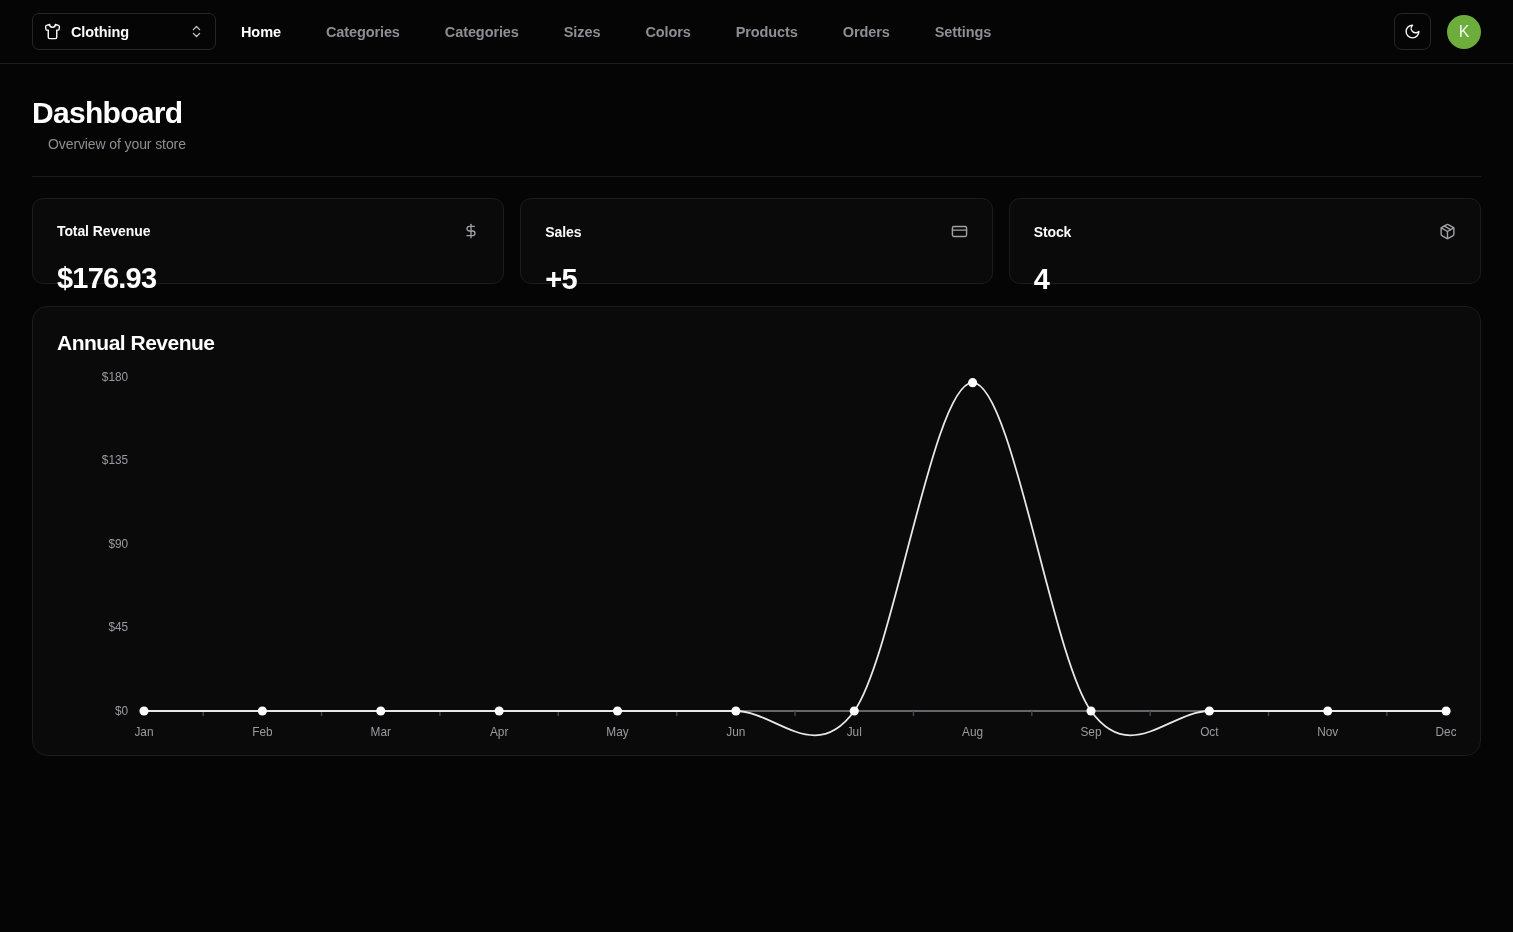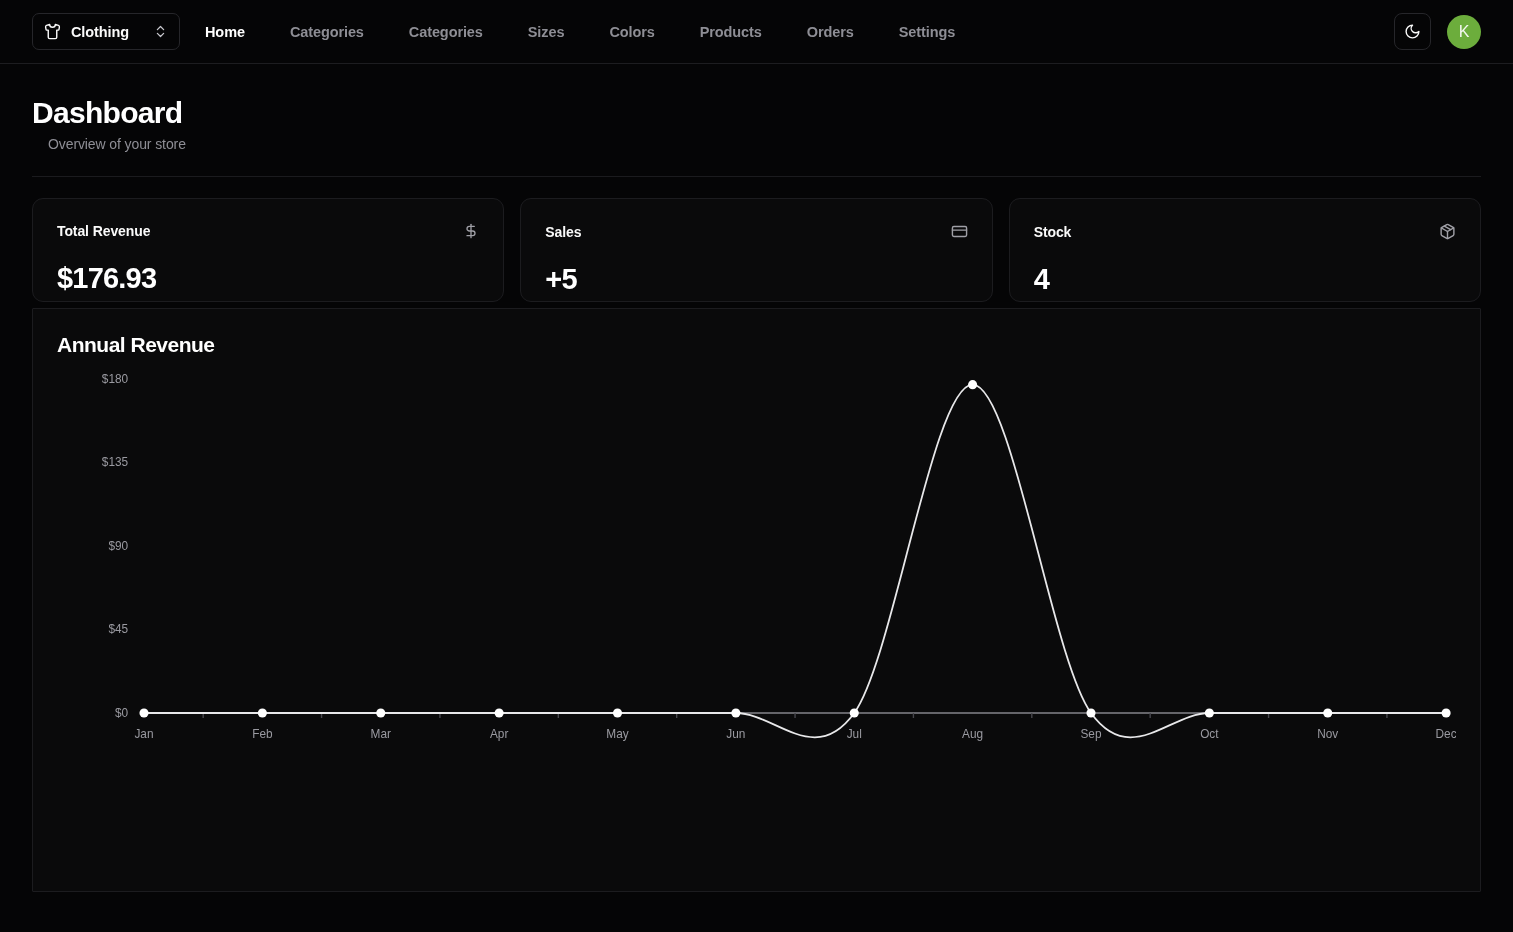--- a/index.html
+++ b/index.html
@@ -17,21 +17,21 @@
   .navbar {
     height: 64px;
     border-bottom: 1px solid #1d1d20;
     display: flex;
     align-items: center;
     padding: 0 32px;
     background: #050506;
   }
 
   .store-switcher {
-    width: 148px;
+    width: 184px;
     height: 37px;
     border: 1px solid #26262a;
     border-radius: 7px;
     display: flex;
     align-items: center;
     gap: 10px;
     padding: 4px 11px;
     background: #050506;
     cursor: pointer;
   }
@@ -120,21 +120,21 @@
   .stats-grid {
     display: grid;
     grid-template-columns: repeat(3, 1fr);
     gap: 16px;
   }
   .stat-card {
     background: #0a0a0b;
     border: 1px solid #1c1c1f;
     border-radius: 11px;
     padding: 24px;
-    height: 104px;
+    height: 86px;
   }
   .stat-head {
     display: flex;
     align-items: center;
     justify-content: space-between;
   }
   .stat-title {
     font-size: 14px;
     font-weight: 700;
     color: #fafafa;
@@ -146,24 +146,24 @@
     font-weight: 700;
     color: #ffffff;
     margin-top: 23px;
     letter-spacing: -0.8px;
   }
 
   
   .chart-card {
     background: #0a0a0b;
     border: 1px solid #1c1c1f;
-    border-radius: 1px;
+    border-radius: 15px;
     padding: 24px;
-    margin-top: 6px;
-    height: 584px;
+    margin-top: 22px;
+    height: 450px;
   }
   .chart-title {
     font-size: 21px;
     font-weight: 700;
     color: #ffffff;
     letter-spacing: -0.5px;
   }
   .chart-area {
     position: relative;
     height: 380px;

